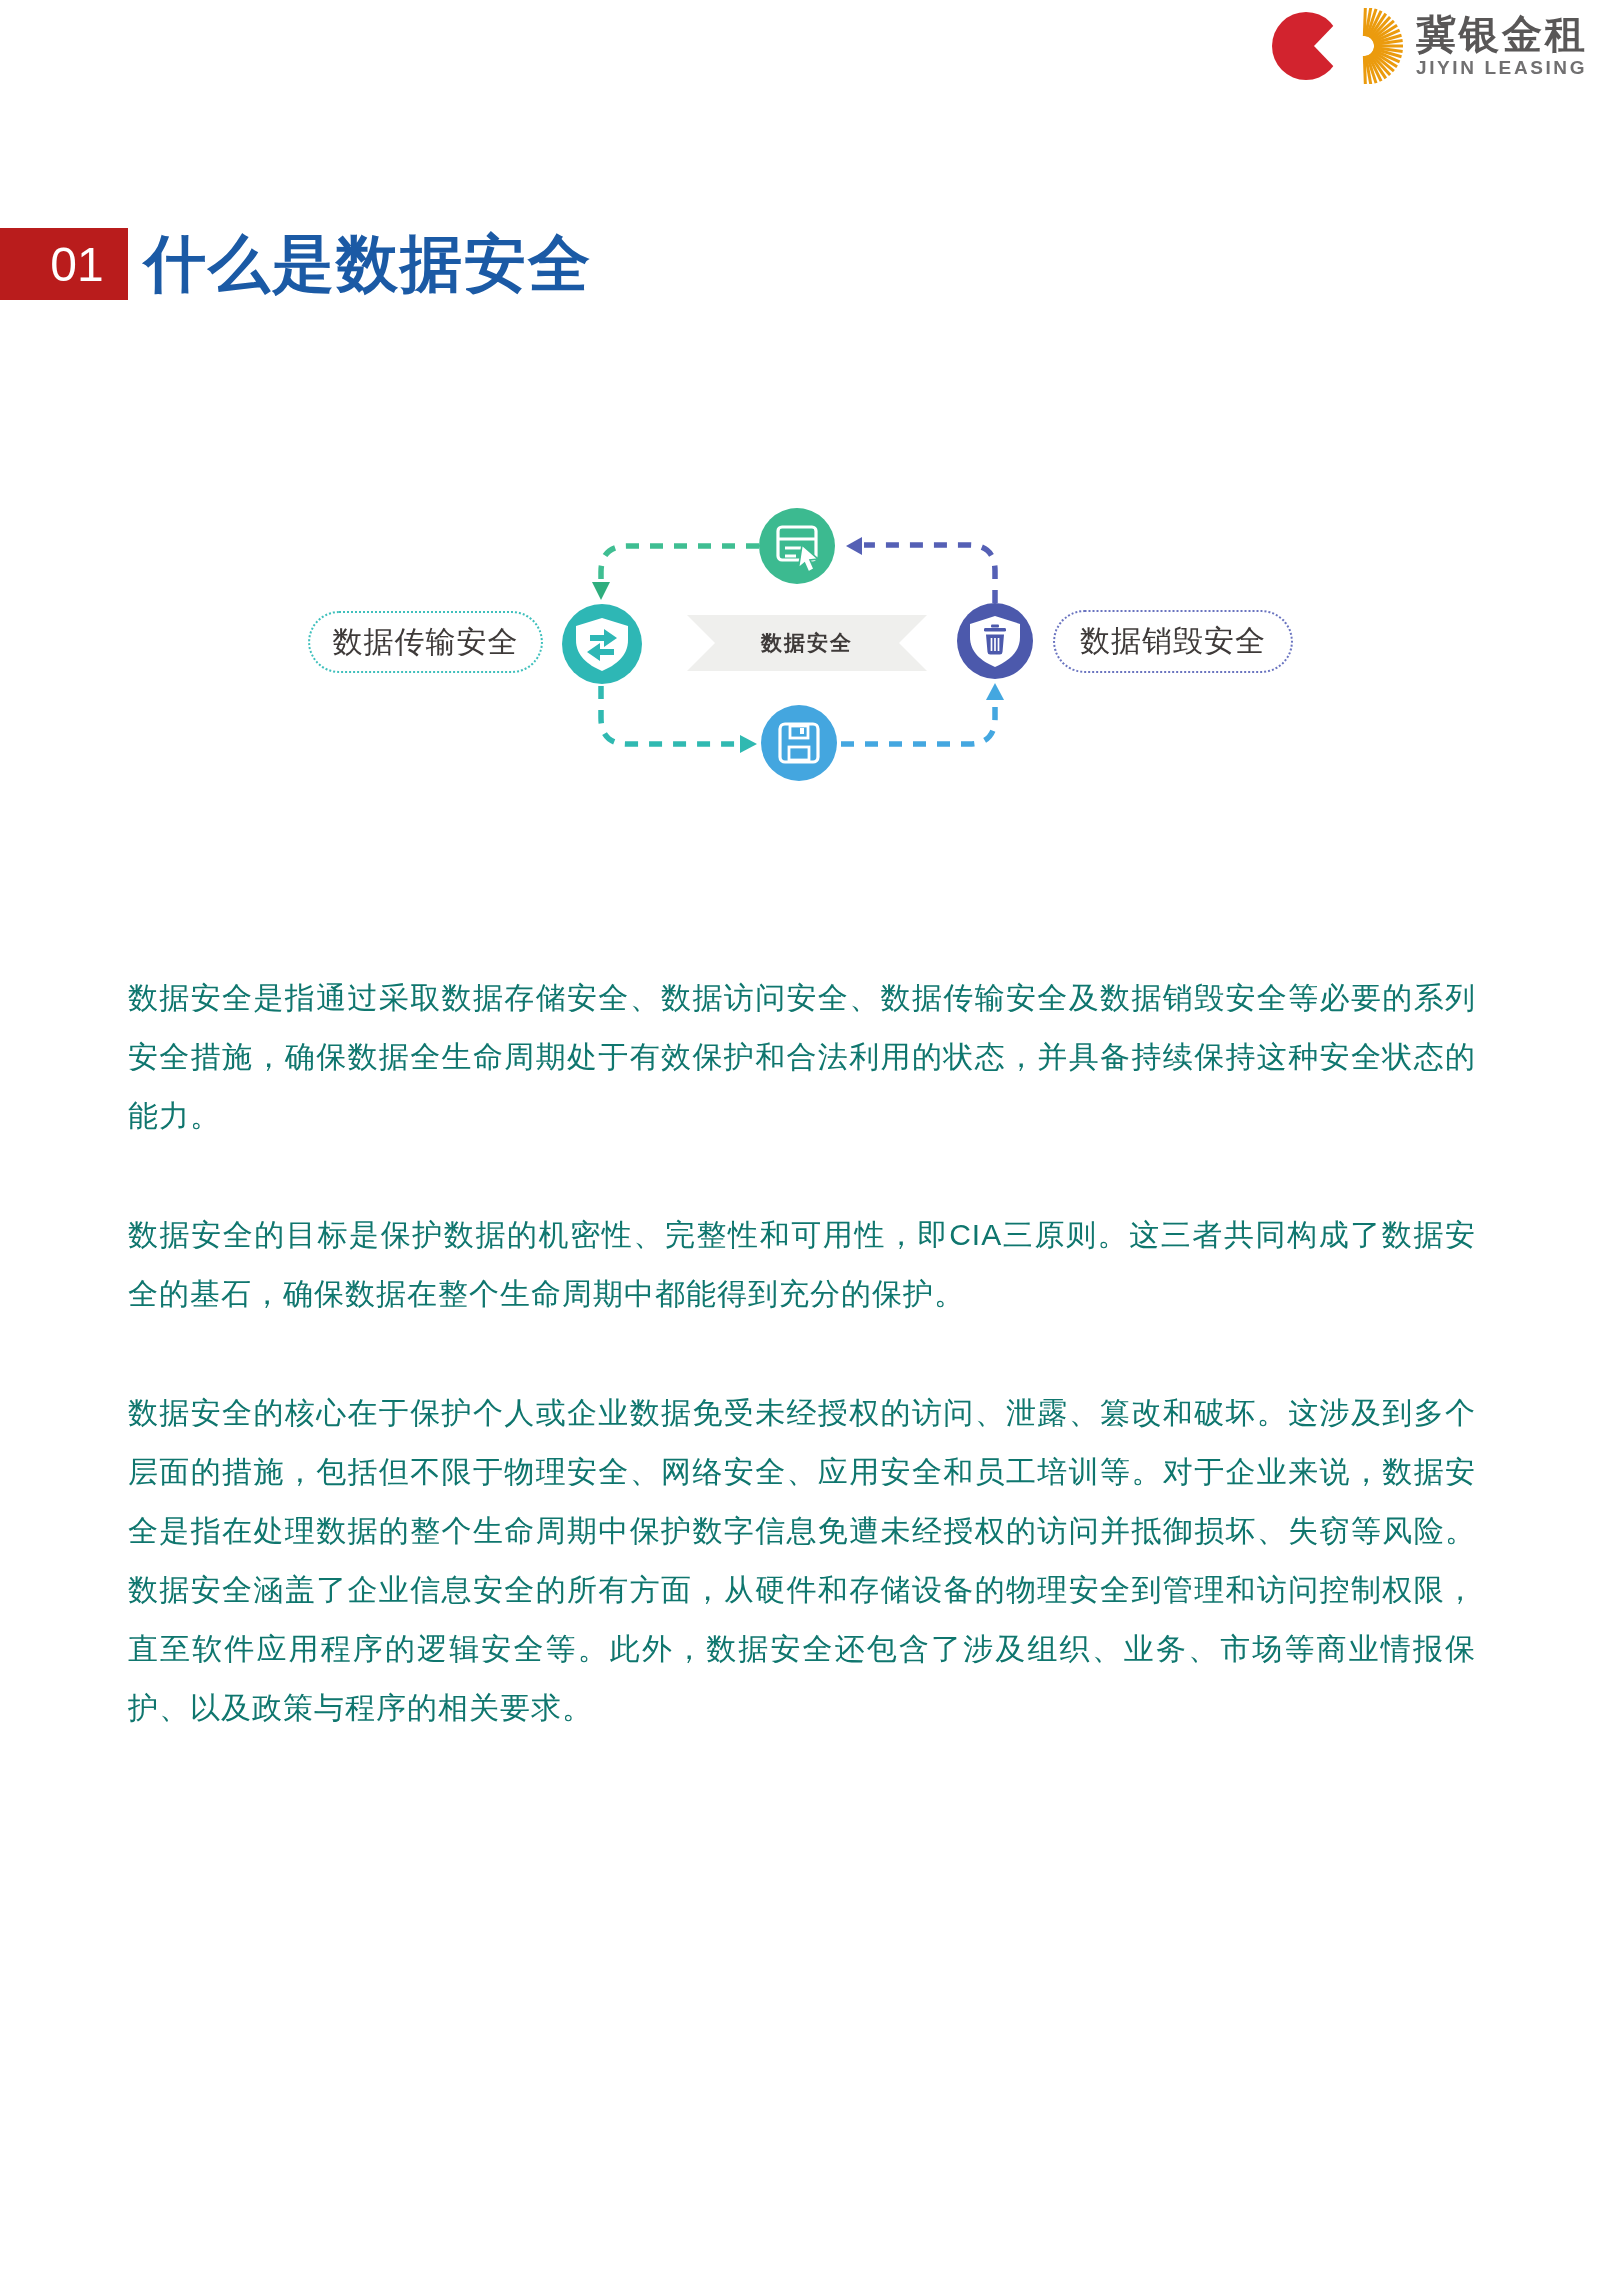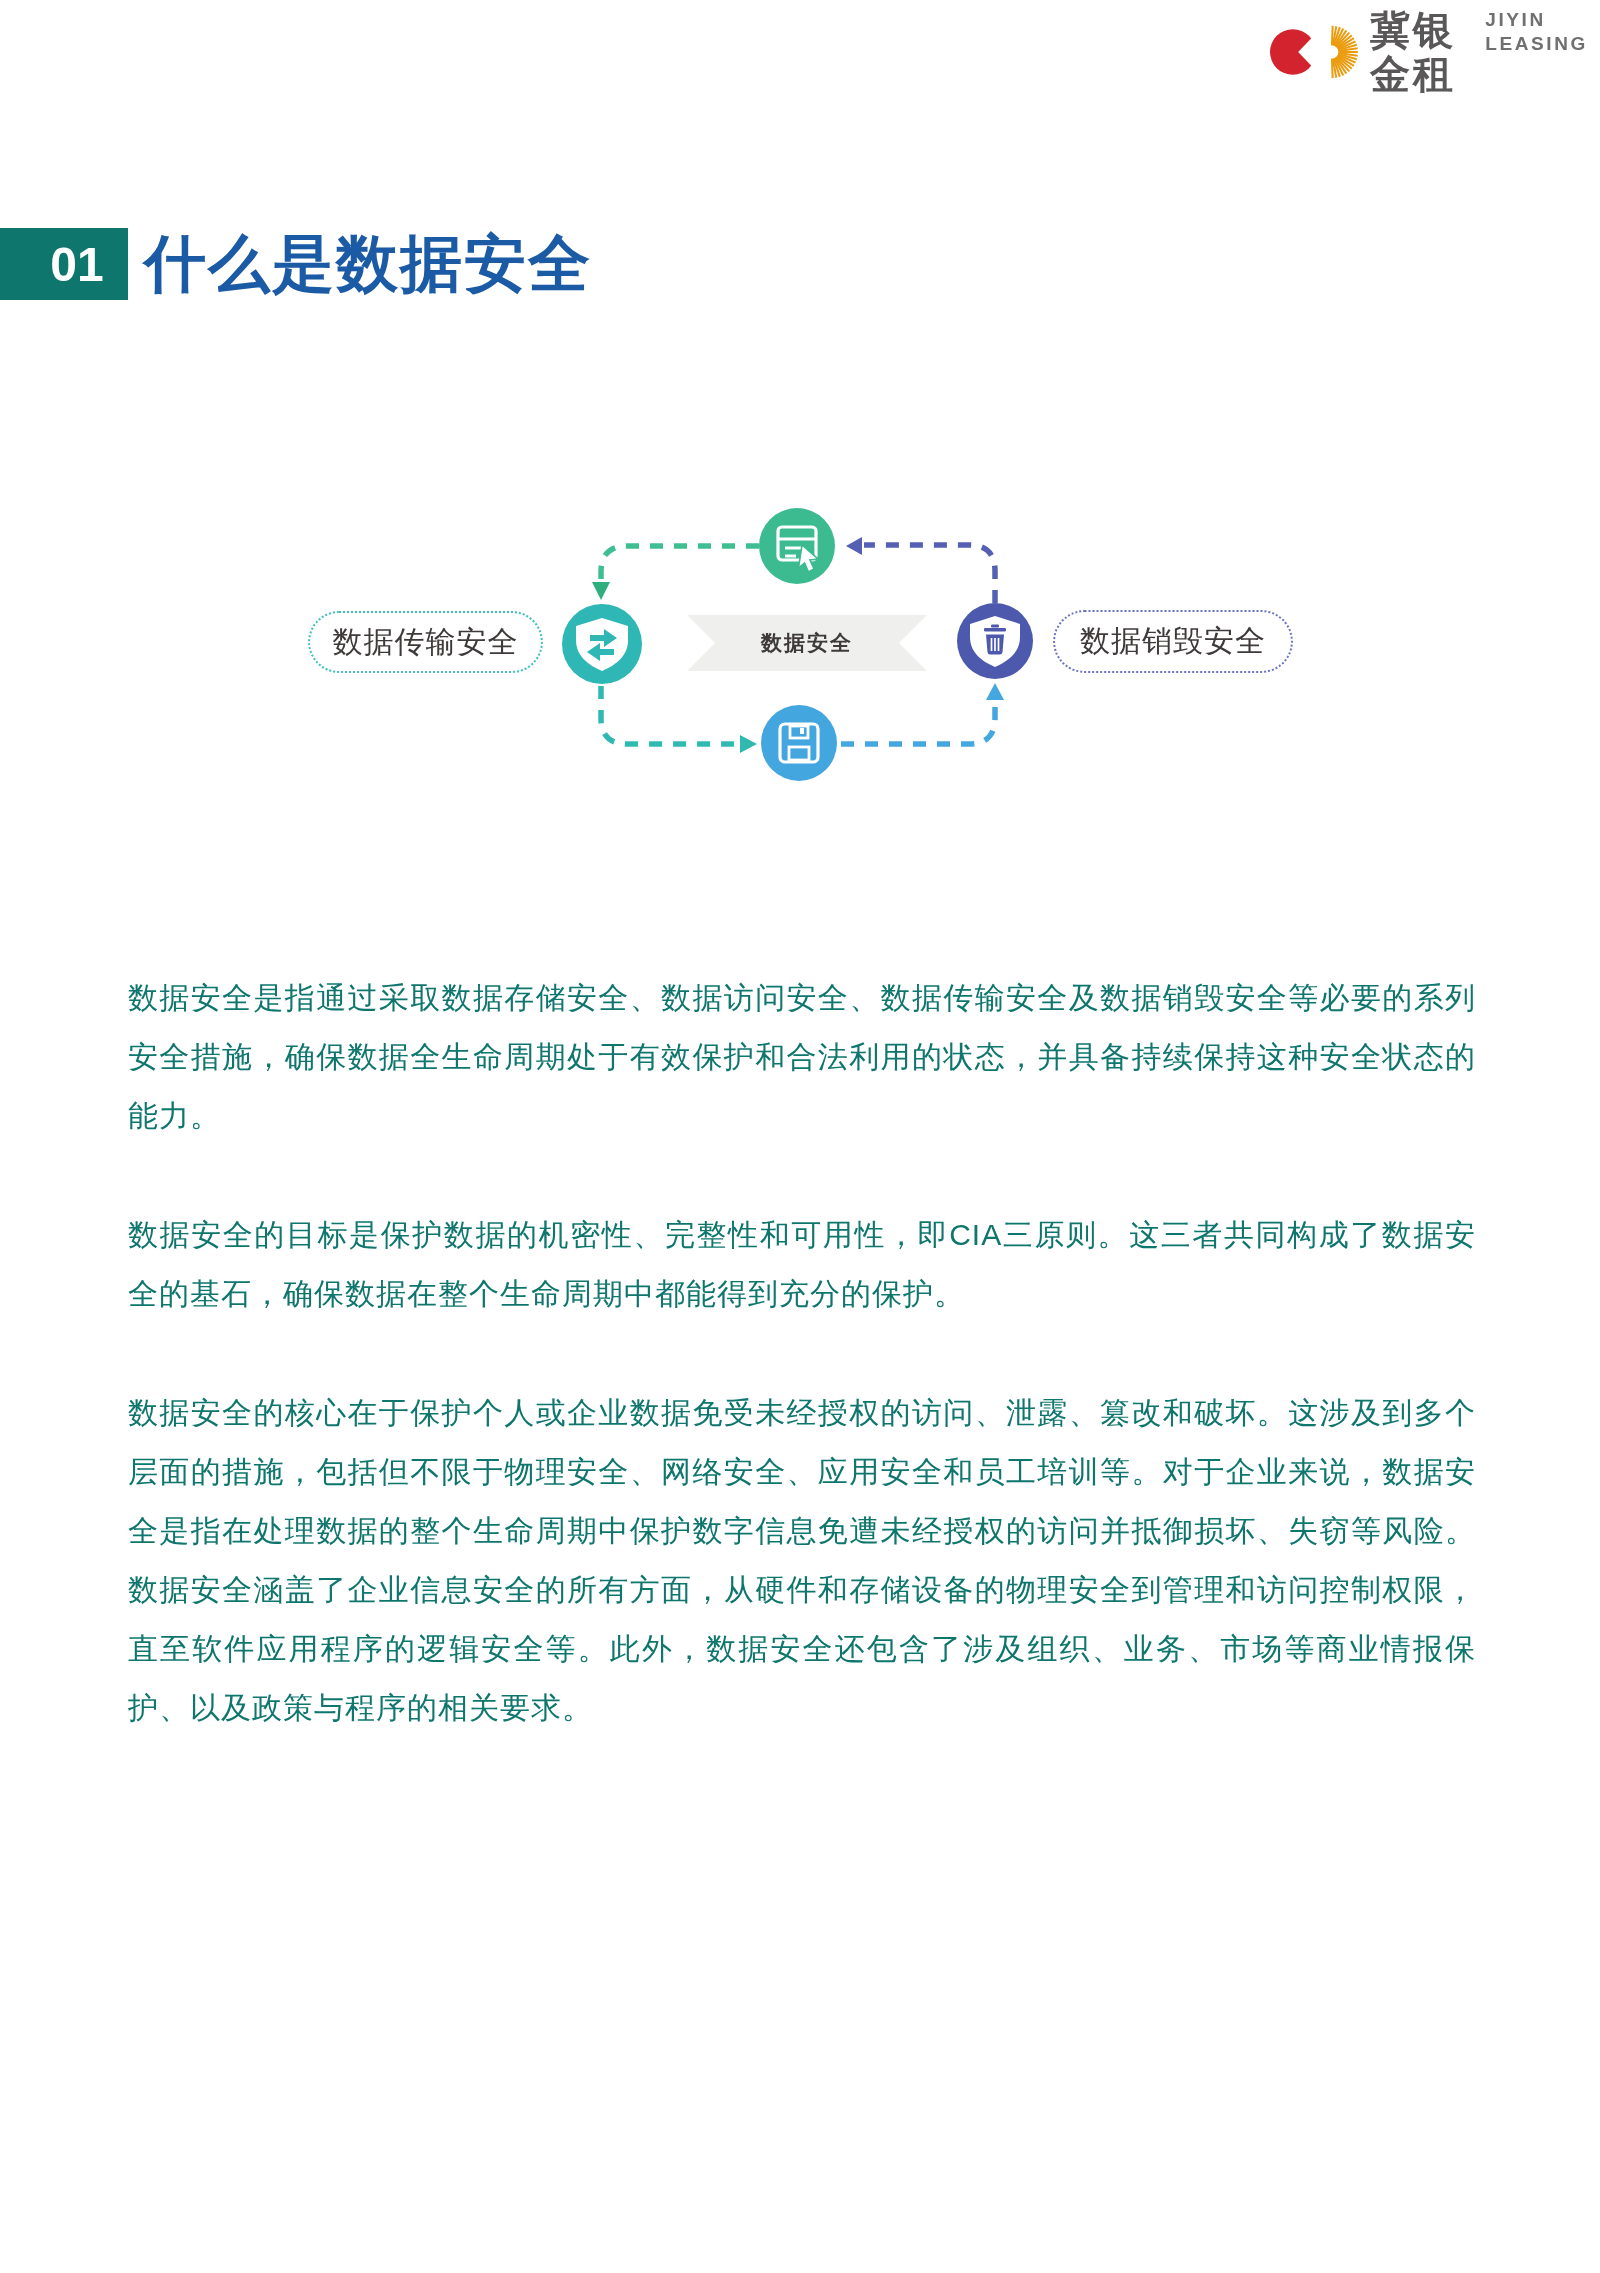--- a/index.html
+++ b/index.html
@@ -2,27 +2,27 @@
 <html><head>
 <meta charset="utf-8">
 <style>
   * { margin:0; padding:0; box-sizing:border-box; }
   html,body { background:#ffffff; }
   body { font-family:"Liberation Sans","DejaVu Sans",sans-serif; }
   .page { position:relative; width:1600px; height:2273px; background:#ffffff; overflow:hidden; }
 
   
   .logo { position:absolute; top:8px; left:1266px; display:flex; align-items:center; gap:10px; }
-  .logo-text { display:flex; }
+  .logo-text { display:flex; flex-direction:column; }
   .logo-cn { font-size:40px; font-weight:bold; color:#595757; letter-spacing:3px; line-height:44px; }
   .logo-en { font-size:19px; font-weight:bold; color:#717071; letter-spacing:2.6px; line-height:24px; }
 
   
   .sec-header { position:absolute; top:228px; left:0; height:72px; display:flex; align-items:center; }
-  .sec-num { width:128px; height:72px; background:#0f766e; color:#ffffff; font-size:48px; font-weight:bold;
+  .sec-num { width:128px; height:72px; background:#b91c1c; color:#ffffff; font-size:48px; font-weight:normal;
              display:flex; align-items:center; justify-content:center; padding-left:26px; }
   .sec-title { color:#1B5AA5; font-size:62px; font-weight:bold; margin-left:16px; letter-spacing:2px; }
 
   
   .diagram-svg { position:absolute; left:0; top:380px; width:1600px; height:500px; }
   .pill { position:absolute; border-radius:40px; display:flex; align-items:center; justify-content:center;
           font-size:30px; color:#3E3A39; letter-spacing:1px; background:#fff; }
   .pill-access  { left:680px; top:423px; width:240px; height:62px; border:2px dotted #4FC49C; }
   .pill-transfer{ left:308px; top:611px; width:235px; height:62px; border:2px dotted #3FC0BC; }
   .pill-destroy { left:1053px; top:610px; width:240px; height:63px; border:2px dotted #6A74C0; }

